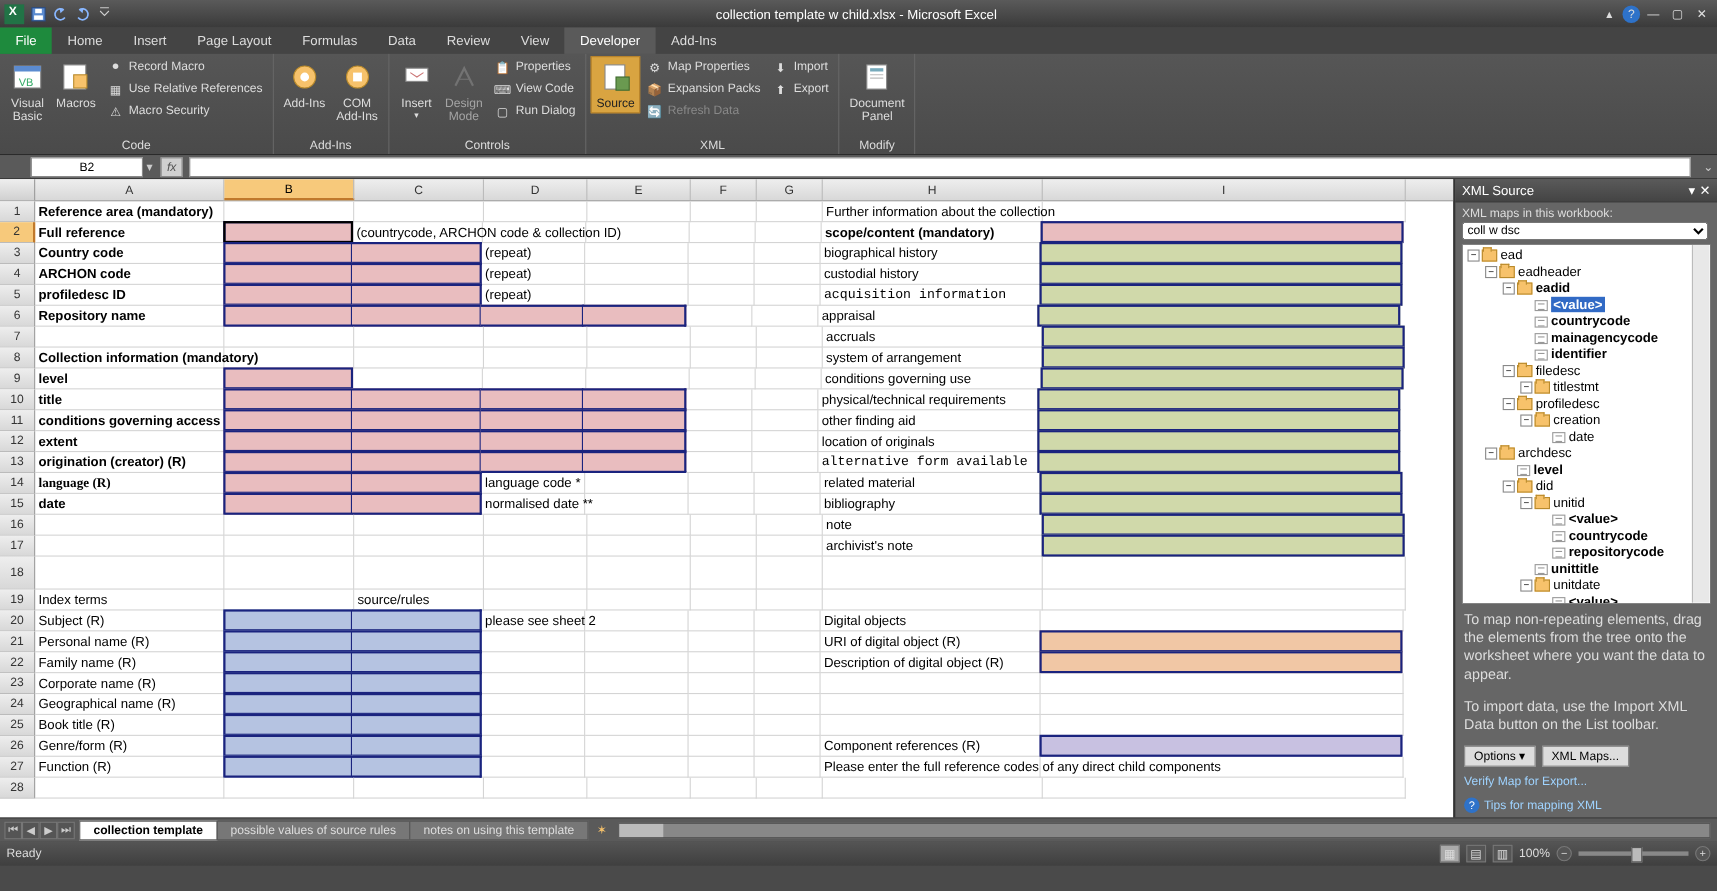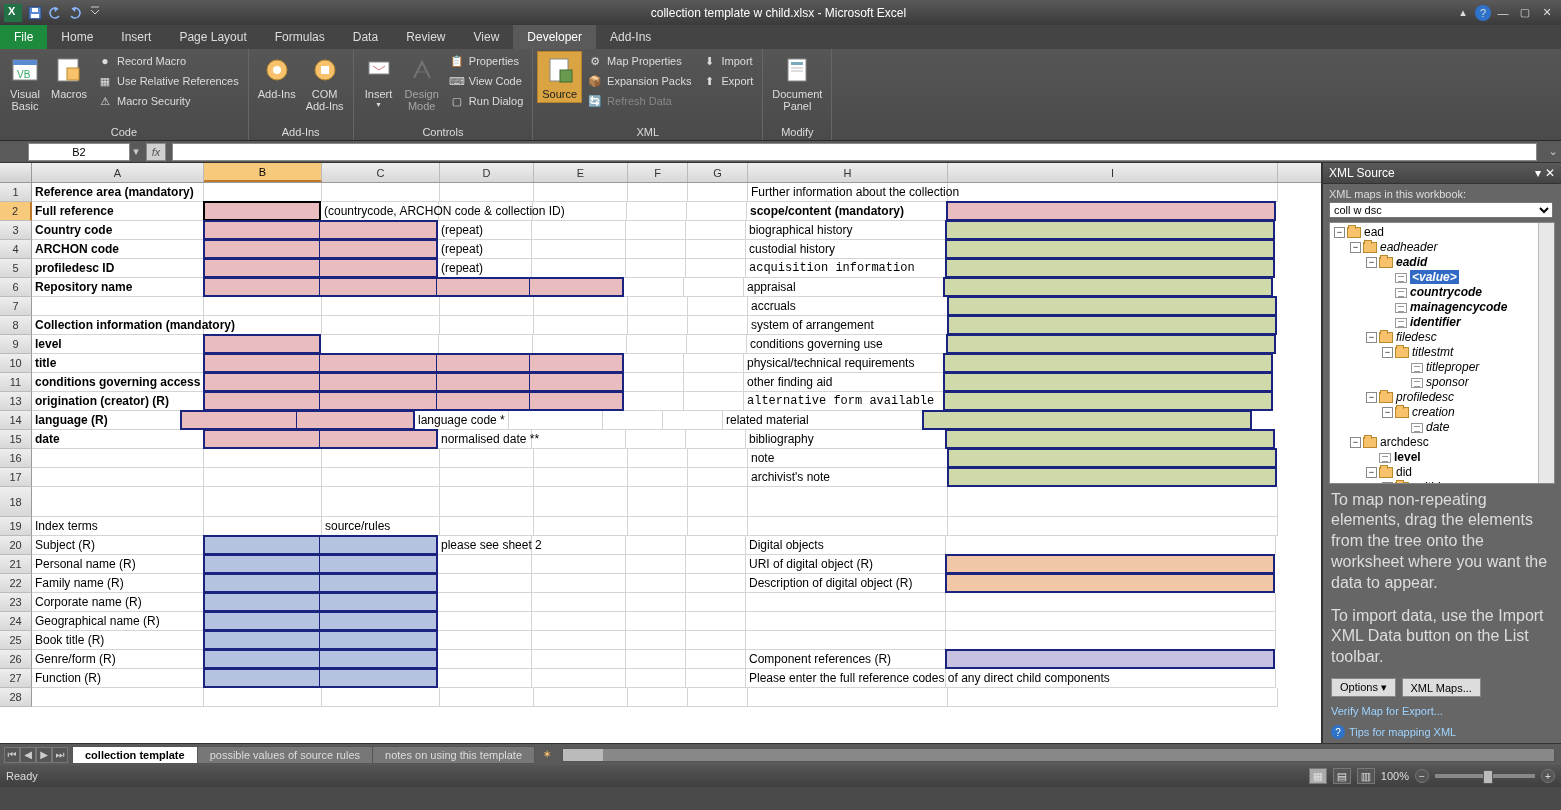--- a/index.html
+++ b/index.html
@@ -75,21 +75,21 @@
 .tree-scroll { position: absolute; right: 0; top: 0; bottom: 0; width: 16px; background: #e8e8e8; border-left: 1px solid #bbb;}
 .tree ul { list-style: none; padding-left: 16px; }
 .tree li { white-space: nowrap; line-height: 15px; padding: 0; }
 .tree .twisty { display: inline-block; width: 11px; height: 11px; border: 1px solid #888; text-align: center; line-height: 9px; font-size: 9px; margin-right: 2px; background: #fff; vertical-align: middle; }
 .tree .folder { display: inline-block; width: 14px; height: 11px; background: #f7c26b; border: 1px solid #b98a2c; vertical-align: middle; margin-right: 3px; position: relative; }
 .tree .folder::before { content:""; position:absolute; top:-3px; left:0; width:6px; height:3px; background:#f7c26b; border:1px solid #b98a2c; border-bottom:none;}
 .tree .leaf { display: inline-block; width: 12px; height: 10px; background: #fff; border: 1px solid #999; vertical-align: middle; margin-right: 3px; position: relative;}
 .tree .leaf::after { content:""; position:absolute; left:2px; top:2px; right:2px; border-top:1px solid #999; border-bottom:1px solid #999; height:4px;}
 .tree .bold { font-weight: bold; }
 .tree .sel { background: #316ac5; color: #fff; padding: 0 2px; }
-.tp-help { font-size: 16px; color: #ddd; padding: 6px 8px; line-height: 1.3; }
+.tp-help { font-size: 13px; color: #ddd; padding: 6px 8px; line-height: 1.3; }
 .tp-btns { padding: 4px 8px; display: flex; gap: 6px; }
 .tp-btns button { font-size: 11px; padding: 2px 8px; background: #ddd; border: 1px solid #888; }
 .tp-link { color: #9fd3ff; font-size: 11px; padding: 4px 8px; display: flex; align-items: center; gap: 4px; }
 
 
 .sheettabs { height: 22px; background: #5a5a5a; display: flex; align-items: center; border-top: 1px solid #333; }
 .sheet-nav { display: flex; gap: 0; padding: 0 4px; }
 .sheet-nav-btn { width: 16px; height: 16px; color: #ccc; display: flex; align-items: center; justify-content: center; font-size: 10px; border: 1px solid #777; background: #555; }
 .sheettab { font-size: 11px; padding: 2px 12px; background: #777; color: #ddd; border: 1px solid #555; margin-right: -1px; position: relative; }
 .sheettab.active { background: #fff; color: #000; font-weight: bold; }
@@ -484,34 +484,46 @@
           <div class="cell pink" style="width: 118px;"></div>
           <div class="cell pink mid" style="width: 118px;"></div>
           <div class="cell pink mid" style="width: 94px;"></div>
           <div class="cell pink mid" style="width: 94px;"></div>
           <div class="cell" style="width: 60px;"></div>
           <div class="cell" style="width: 60px;"></div>
           <div class="cell" style="width: 200px;">other finding aid</div>
           <div class="cell green" style="width: 330px;"></div>
         </div>
         <div class="row">
+          <div class="rowhdr">12</div>
+          <div class="cell bold" style="width: 172px;">extent</div>
+          <div class="cell pink" style="width: 118px;"></div>
+          <div class="cell pink mid" style="width: 118px;"></div>
+          <div class="cell pink mid" style="width: 94px;"></div>
+          <div class="cell pink mid" style="width: 94px;"></div>
+          <div class="cell" style="width: 60px;"></div>
+          <div class="cell" style="width: 60px;"></div>
+          <div class="cell" style="width: 200px;">location of originals</div>
+          <div class="cell green" style="width: 330px;"></div>
+        </div>
+        <div class="row">
           <div class="rowhdr">13</div>
           <div class="cell bold" style="width: 172px;">origination (creator) (R)</div>
           <div class="cell pink" style="width: 118px;"></div>
           <div class="cell pink mid" style="width: 118px;"></div>
           <div class="cell pink mid" style="width: 94px;"></div>
           <div class="cell pink mid" style="width: 94px;"></div>
           <div class="cell" style="width: 60px;"></div>
           <div class="cell" style="width: 60px;"></div>
           <div class="cell" style="width: 200px; font-family: Liberation Mono, monospace;">alternative form available</div>
           <div class="cell green" style="width: 330px;"></div>
         </div>
         <div class="row">
           <div class="rowhdr">14</div>
-          <div class="cell bold" style="width: 149px;">language (R)</div>
+          <div class="cell bold" style="width: 172px; font-family: Liberation Serif, serif;">language (R)</div>
           <div class="cell pink" style="width: 118px;"></div>
           <div class="cell pink mid" style="width: 118px;"></div>
           <div class="cell" style="width: 94px;">
             <span class="overflow-text">language code *</span>
           </div>
           <div class="cell" style="width: 94px;"></div>
           <div class="cell" style="width: 60px;"></div>
           <div class="cell" style="width: 60px;"></div>
           <div class="cell" style="width: 200px;">related material</div>
           <div class="cell green" style="width: 330px;"></div>
@@ -699,32 +711,29 @@
         <span>✕</span>
       </span>
     </div>
     <div class="tp-label">XML maps in this workbook:</div>
     <select>
       <option>coll w dsc</option>
     </select>
     <div class="tree" id="tree">
         <ul style="padding-left: 2px;">
           <li style="padding-left: 0px;"><span class="twisty">−</span><span class="folder"></span><span class="">ead</span><ul>
-              <li style="padding-left: 0px; font-style: italic;"><span class="twisty">−</span><span class="folder"></span><span class="">eadheader</span><ul>
+              <li style="padding-left: 0px;"><span class="twisty">−</span><span class="folder"></span><span class="">eadheader</span><ul>
                   <li style="padding-left: 0px;"><span class="twisty">−</span><span class="folder"></span><span class="bold ">eadid</span><ul>
                       <li style="padding-left: 0px;"><span style="display:inline-block;width:13px"></span><span class="leaf"></span><span class="bold sel">&lt;value&gt;</span></li>
                       <li style="padding-left: 0px;"><span style="display:inline-block;width:13px"></span><span class="leaf"></span><span class="bold ">countrycode</span></li>
                       <li style="padding-left: 0px;"><span style="display:inline-block;width:13px"></span><span class="leaf"></span><span class="bold ">mainagencycode</span></li>
                       <li style="padding-left: 0px;"><span style="display:inline-block;width:13px"></span><span class="leaf"></span><span class="bold ">identifier</span></li>
                     </ul></li>
                   <li style="padding-left: 0px;"><span class="twisty">−</span><span class="folder"></span><span class="">filedesc</span><ul>
-                      <li style="padding-left: 0px;"><span class="twisty">−</span><span class="folder"></span><span class="">titlestmt</span><ul>
-                          <li style="padding-left: 0px;"><span style="display:inline-block;width:13px"></span><span class="leaf"></span><span class="">titleproper</span></li>
-                          <li style="padding-left: 0px;"><span style="display:inline-block;width:13px"></span><span class="leaf"></span><span class="">sponsor</span></li>
-                        </ul></li>
+                      <li style="padding-left: 0px;"><span class="twisty">−</span><span class="folder"></span><span class="">titlestmt</span></li>
                     </ul></li>
                   <li style="padding-left: 0px;"><span class="twisty">−</span><span class="folder"></span><span class="">profiledesc</span><ul>
                       <li style="padding-left: 0px;"><span class="twisty">−</span><span class="folder"></span><span class="">creation</span><ul>
                           <li style="padding-left: 0px;"><span style="display:inline-block;width:13px"></span><span class="leaf"></span><span class="">date</span></li>
                         </ul></li>
                     </ul></li>
                 </ul></li>
               <li style="padding-left: 0px;"><span class="twisty">−</span><span class="folder"></span><span class="">archdesc</span><ul>
                   <li style="padding-left: 0px;"><span style="display:inline-block;width:13px"></span><span class="leaf"></span><span class="bold ">level</span></li>
                   <li style="padding-left: 0px;"><span class="twisty">−</span><span class="folder"></span><span class="">did</span><ul>

